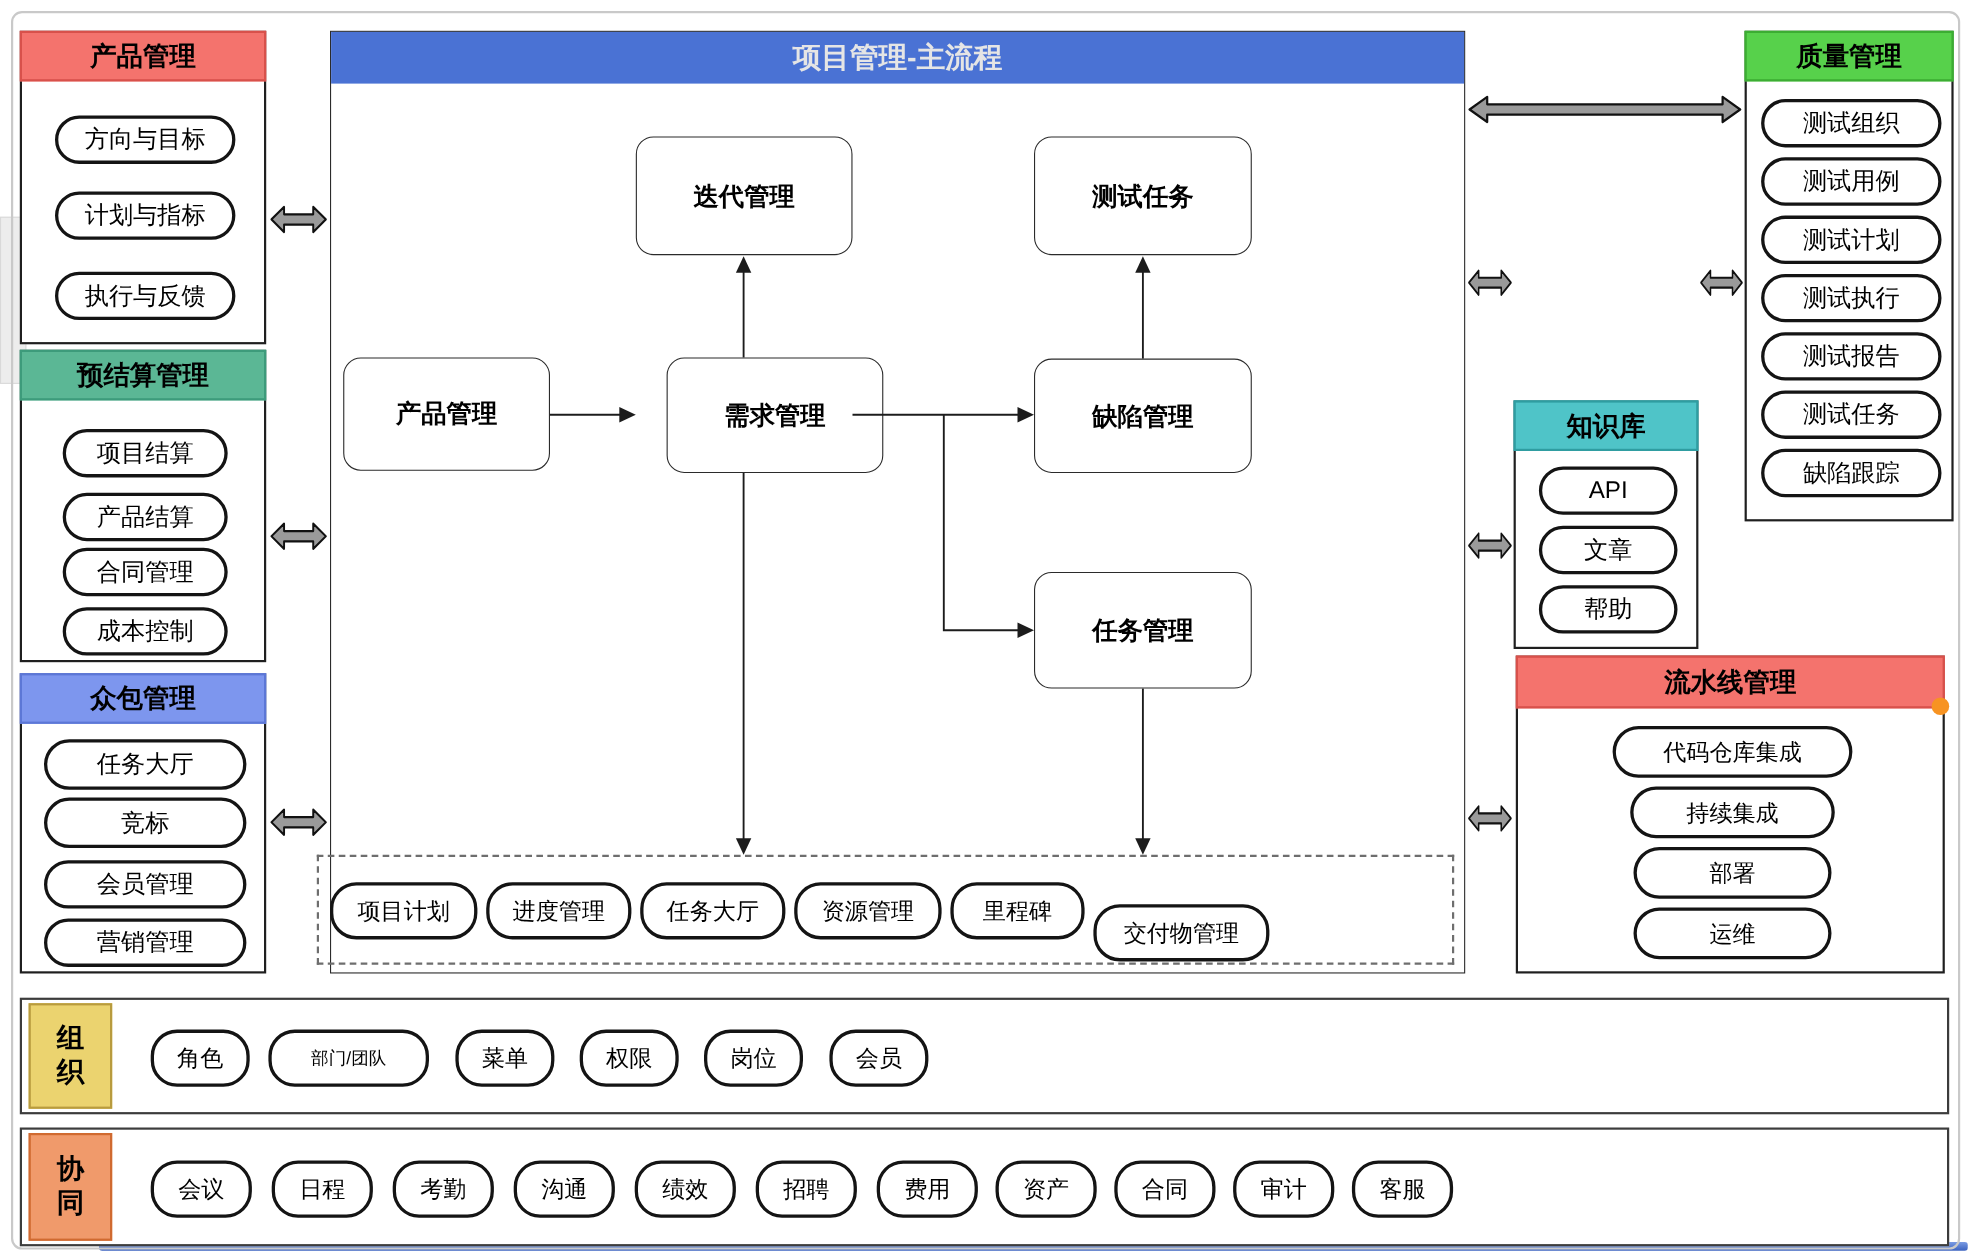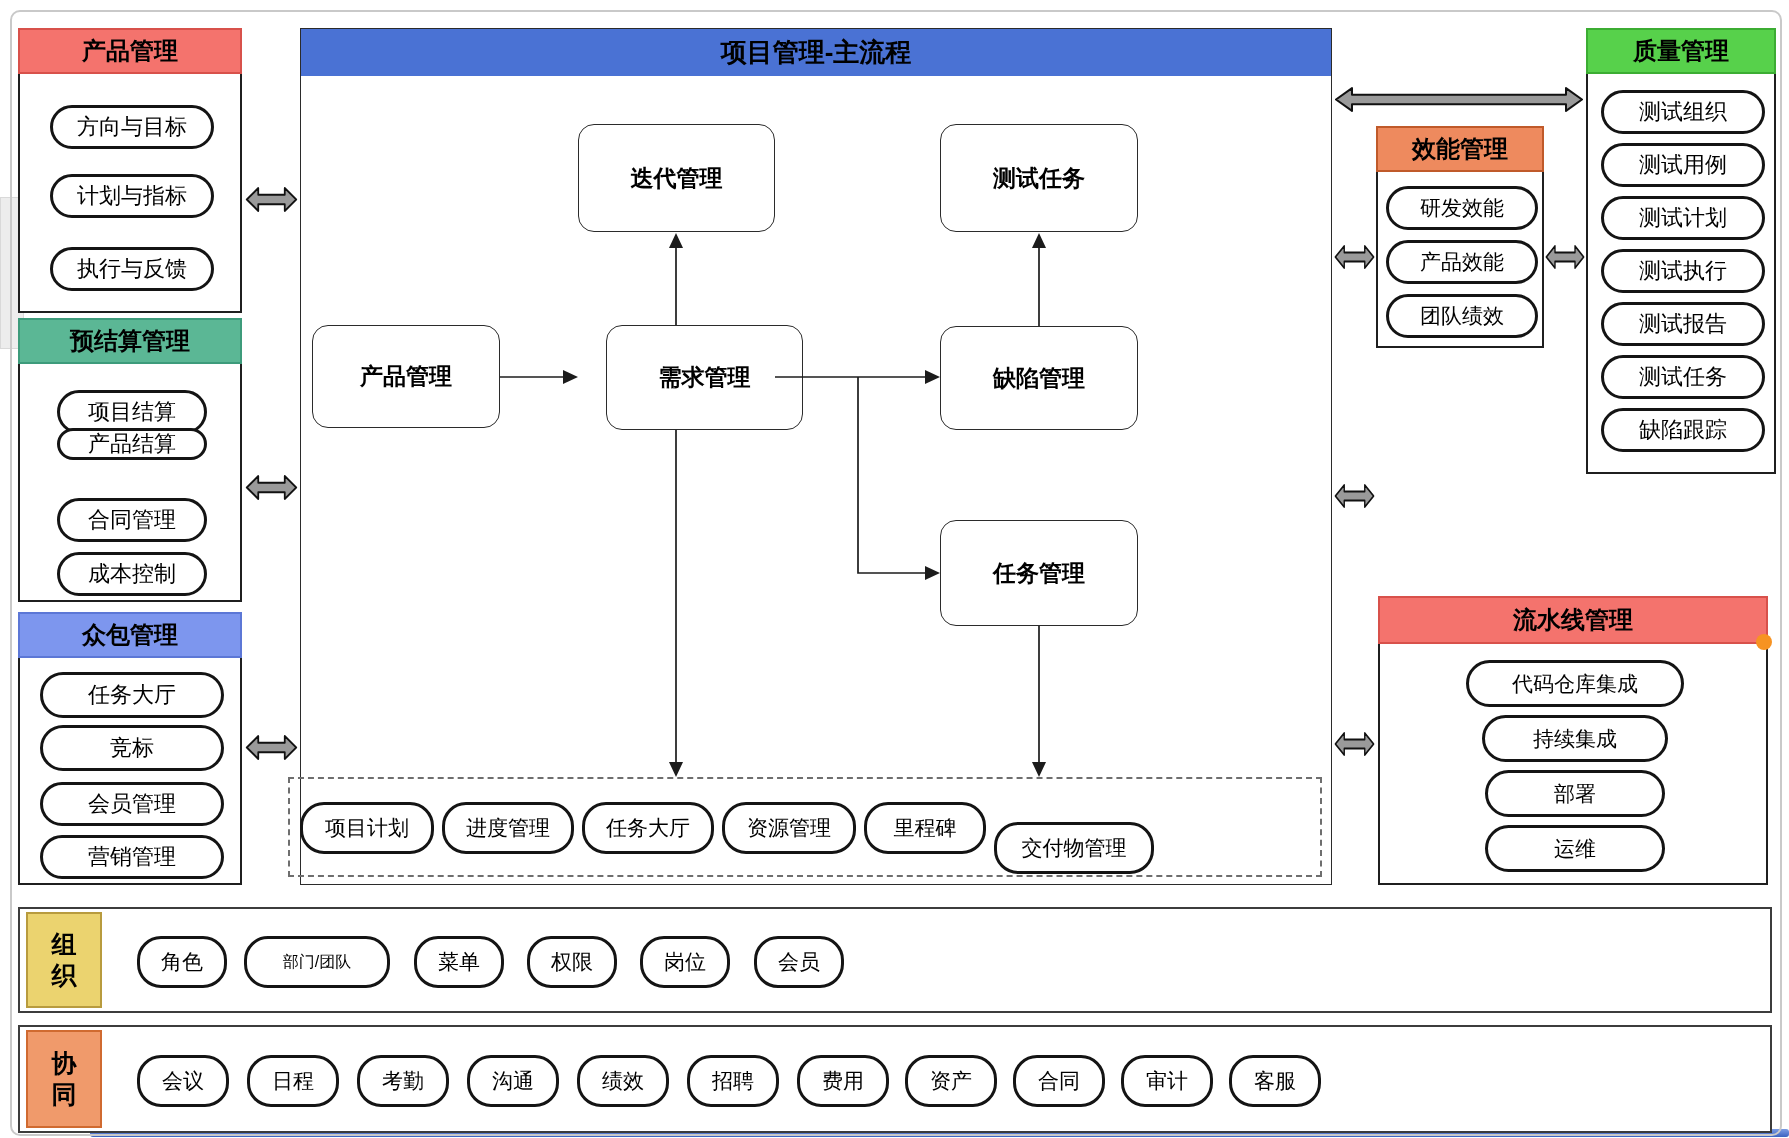--- a/index.html
+++ b/index.html
@@ -11,21 +11,21 @@
   .bottom-strip{position:absolute;left:90px;top:1129px;width:1699px;height:8px;
           background:linear-gradient(#7b9ce4,#3c63c0);border-radius:3px;}
   .secbox{position:absolute;background:#fff;border:2px solid #1f1f1f;box-sizing:border-box;}
   .sechead{position:absolute;left:-2px;top:-2px;right:-2px;height:46px;display:flex;align-items:center;justify-content:center;
           font-weight:bold;font-size:24px;box-sizing:border-box;border:2px solid #000;}
   .pill{position:absolute;background:#fff;border:3px solid #141414;border-radius:24px;
           display:flex;align-items:center;justify-content:center;font-size:22px;box-sizing:border-box;white-space:nowrap;}
   .flownode{position:absolute;background:#fff;border:1.6px solid #2b2b2b;border-radius:16px;
           display:flex;align-items:center;justify-content:center;font-weight:bold;font-size:23px;box-sizing:border-box;}
   .flowbox{position:absolute;left:300px;top:28px;width:1032px;height:857px;border:1.6px solid #2b2b2b;background:#fff;box-sizing:border-box;}
-  .flowtitle{position:absolute;left:0;top:0;width:100%;height:47px;background:#4a72d4;color:#000000;
+  .flowtitle{position:absolute;left:0;top:0;width:100%;height:47px;background:#4a72d4;color:#e5e5e5;
           display:flex;align-items:center;justify-content:center;font-weight:bold;font-size:26px;}
   .dashedbox{position:absolute;left:288px;top:777px;width:1034px;height:100px;border:2px dashed #6e6e6e;box-sizing:border-box;}
   .arrow{position:absolute;}
   .arrow svg{display:block;width:100%;height:100%;}
   .rowbox{position:absolute;left:18px;width:1754px;background:#fff;border:2px solid #3c3c3c;box-sizing:border-box;}
   .rowlabel{position:absolute;left:6px;top:3px;width:76px;bottom:3px;display:flex;align-items:center;justify-content:center;
           font-weight:bold;font-size:25px;white-space:pre-line;text-align:center;line-height:1.25;box-sizing:border-box;border:2px solid #000;}
   .dot{position:absolute;width:16px;height:16px;border-radius:50%;background:#f79322;}
   
   .c-red{background:#f4736d;border-color:#d8514b;}
@@ -49,21 +49,21 @@
   <div class="secbox" style="left:18px;top:28px;width:224px;height:285px;">
     <div class="sechead c-red">产品管理</div>
     <div class="pill" style="left:30px;top:75px;width:164px;height:44px;">方向与目标</div>
     <div class="pill" style="left:30px;top:144px;width:164px;height:44px;">计划与指标</div>
     <div class="pill" style="left:30px;top:217px;width:164px;height:44px;">执行与反馈</div>
   </div>
 
   <div class="secbox" style="left:18px;top:318px;width:224px;height:284px;">
     <div class="sechead c-green-sea">预结算管理</div>
     <div class="pill" style="left:37px;top:70px;width:150px;height:44px;">项目结算</div>
-    <div class="pill" style="left:37px;top:108px;width:150px;height:32px;">产品结算</div>
+    <div class="pill" style="left:37px;top:128px;width:150px;height:44px;">产品结算</div>
     <div class="pill" style="left:37px;top:178px;width:150px;height:44px;">合同管理</div>
     <div class="pill" style="left:37px;top:232px;width:150px;height:44px;">成本控制</div>
   </div>
 
   <div class="secbox" style="left:18px;top:612px;width:224px;height:273px;">
     <div class="sechead c-blue">众包管理</div>
     <div class="pill" style="left:20px;top:58px;width:184px;height:46px;">任务大厅</div>
     <div class="pill" style="left:20px;top:111px;width:184px;height:46px;">竞标</div>
     <div class="pill" style="left:20px;top:168px;width:184px;height:44px;">会员管理</div>
     <div class="pill" style="left:20px;top:221px;width:184px;height:44px;">营销管理</div>
@@ -82,27 +82,27 @@
 
   <div class="dashedbox">
     <div class="pill" style="left:10px;top:23px;width:134px;height:52px;font-size:21px;">项目计划</div>
     <div class="pill" style="left:152px;top:23px;width:132px;height:52px;font-size:21px;">进度管理</div>
     <div class="pill" style="left:292px;top:23px;width:132px;height:52px;font-size:21px;">任务大厅</div>
     <div class="pill" style="left:432px;top:23px;width:134px;height:52px;font-size:21px;">资源管理</div>
     <div class="pill" style="left:574px;top:23px;width:122px;height:52px;font-size:21px;">里程碑</div>
     <div class="pill" style="left:704px;top:23px;width:160px;height:52px;font-size:21px;margin-top:20px;">交付物管理</div>
   </div>
 
-  <div class="secbox" style="left:1376px;top:126px;width:168px;height:222px;">
-    <div class="sechead c-orange">效能管理</div>
-    <div class="pill" style="left:8px;top:58px;width:152px;height:44px;font-size:21px;">研发效能</div>
-    <div class="pill" style="left:8px;top:112px;width:152px;height:44px;font-size:21px;">产品效能</div>
-    <div class="pill" style="left:8px;top:166px;width:152px;height:44px;font-size:21px;">团队绩效</div>
-  </div>
-
+
+  <div class="secbox" style="left:1376px;top:364px;width:168px;height:226px;">
+    <div class="sechead c-teal">知识库</div>
+    <div class="pill" style="left:21px;top:58px;width:126px;height:44px;">API</div>
+    <div class="pill" style="left:21px;top:112px;width:126px;height:44px;">文章</div>
+    <div class="pill" style="left:21px;top:166px;width:126px;height:44px;">帮助</div>
+  </div>
 
   <div class="secbox" style="left:1378px;top:596px;width:390px;height:289px;">
     <div class="sechead c-red" style="height:48px;">流水线管理</div>
     <div class="pill" style="left:86px;top:62px;width:218px;height:47px;font-size:21px;">代码仓库集成</div>
     <div class="pill" style="left:102px;top:117px;width:186px;height:47px;font-size:21px;">持续集成</div>
     <div class="pill" style="left:105px;top:172px;width:180px;height:47px;font-size:21px;">部署</div>
     <div class="pill" style="left:105px;top:227px;width:180px;height:47px;font-size:21px;">运维</div>
   </div>
   <div class="dot" style="left:1756px;top:634px;z-index:6;"></div>
 

